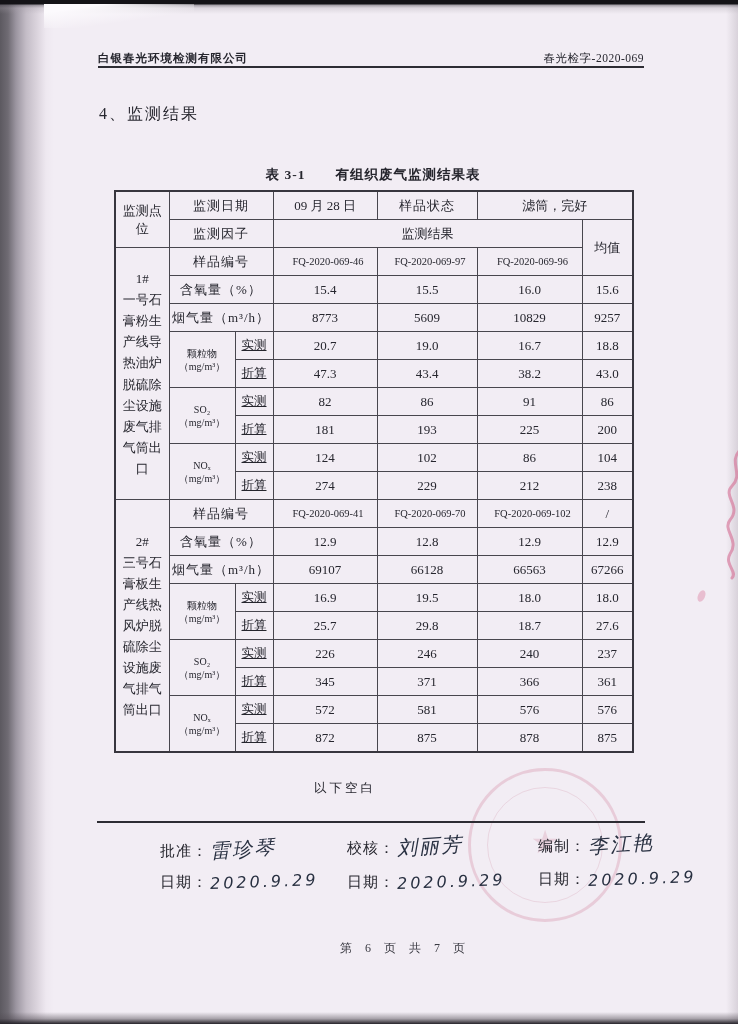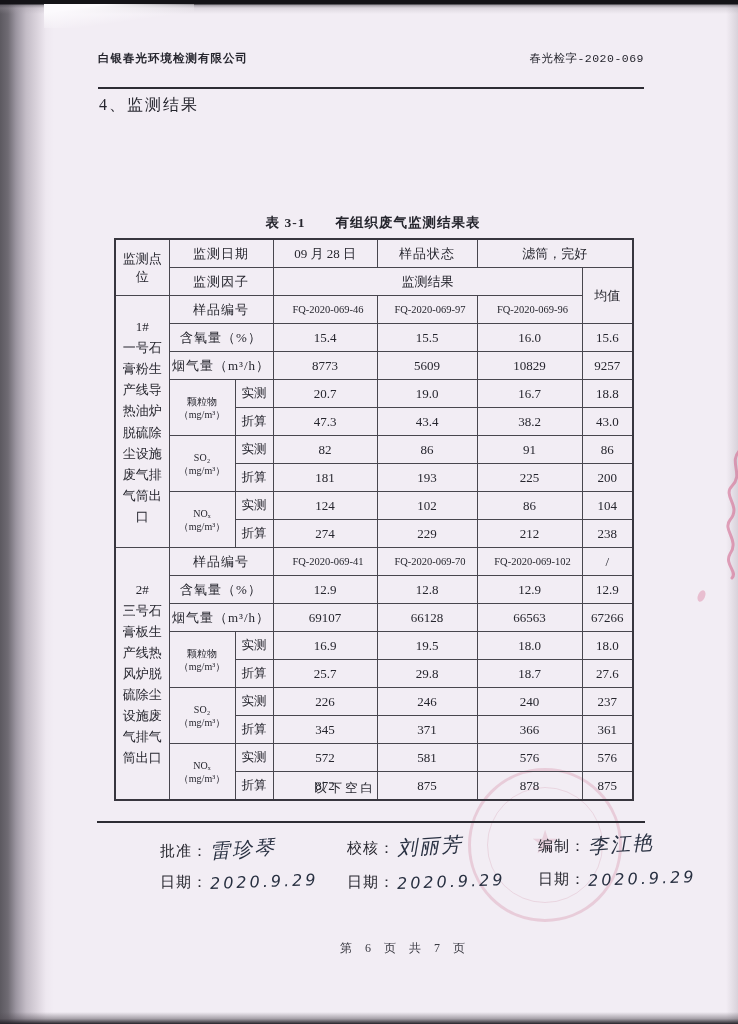--- a/index.html
+++ b/index.html
@@ -23,38 +23,38 @@
   .seal{position:absolute;left:468px;top:768px;width:148px;height:148px;border-radius:50%;
     border:3px solid rgba(207,130,156,.30);z-index:1;filter:blur(.4px);}
   .seal-inner{position:absolute;inset:16px;border-radius:50%;border:1px solid rgba(207,130,156,.22);}
   .seal-star{position:absolute;left:0;right:0;top:52px;text-align:center;font-size:32px;color:rgba(207,130,156,.26);}
   .pink-squiggle{position:absolute;right:-6px;top:448px;z-index:6;opacity:.55;}
   .pink-dot{position:absolute;left:698px;top:590px;width:7px;height:12px;border-radius:50%;
     background:rgba(214,104,140,.35);transform:rotate(24deg);z-index:6;}
   
   .doc-header{position:absolute;top:51px;left:98px;width:546px;display:flex;
     justify-content:space-between;align-items:flex-end;border-bottom:2px solid #2d2c33;
-    padding-bottom:21px;z-index:2;font-family:Liberation Mono, monospace;}
+    padding-bottom:0;z-index:2;}
   .doc-header .left{font-size:11.5px;font-weight:bold;letter-spacing:1px;}
   .doc-header .right{font-size:11.5px;letter-spacing:.5px;}
   
-  .section-heading{position:absolute;top:95px;left:99px;font-size:16px;letter-spacing:2px;z-index:2;}
+  .section-heading{position:absolute;top:104px;left:99px;font-size:16px;letter-spacing:2px;z-index:2;}
   .intro-text{position:absolute;top:134px;left:152px;font-size:15px;letter-spacing:1px;z-index:2;}
   
   .table-wrap{position:absolute;top:166px;left:114px;width:518px;z-index:2;}
-  .table-title{ text-align:center;font-weight:bold;font-size:13.5px;margin-bottom:6px;letter-spacing:1px;margin-top:48px;}
+  .table-title{ text-align:center;font-weight:bold;font-size:13.5px;margin-bottom:6px;letter-spacing:1px;}
   .table-title .tlabel{margin-right:30px;}
   table{border-collapse:collapse;table-layout:fixed;width:518px;border:2px solid #38363e;}
   td{border:1px solid #48464e;text-align:center;vertical-align:middle;
      height:27px;font-size:13px;padding:0 1px;overflow:hidden;}
   td.site{font-size:13px;line-height:1.62;word-break:break-all;padding:0 6px;}
   td.sample-id{font-size:10.5px;letter-spacing:0;padding-left:7px;}
   td.factor{letter-spacing:1px;}
   td.pname{line-height:1.3;font-size:10px;}
-  td.sub{font-size:12.5px;}
+  td.sub{font-size:12.5px;text-decoration:underline;}
   
   .below-blank{position:absolute;top:780px;left:114px;width:462px;text-align:center;
     font-size:12.5px;letter-spacing:3px;z-index:2;}
   .sign-line{position:absolute;top:821px;left:97px;width:548px;border-top:2px solid #2d2c33;z-index:2;}
   .sig-block{position:absolute;z-index:2;font-size:15px;letter-spacing:1px;}
   .sig-approve{left:160px;top:836px;}
   .sig-check{left:347px;top:833px;}
   .sig-prepare{left:538px;top:831px;}
   .date-approve{left:160px;top:872px;}
   .date-check{left:347px;top:872px;}

